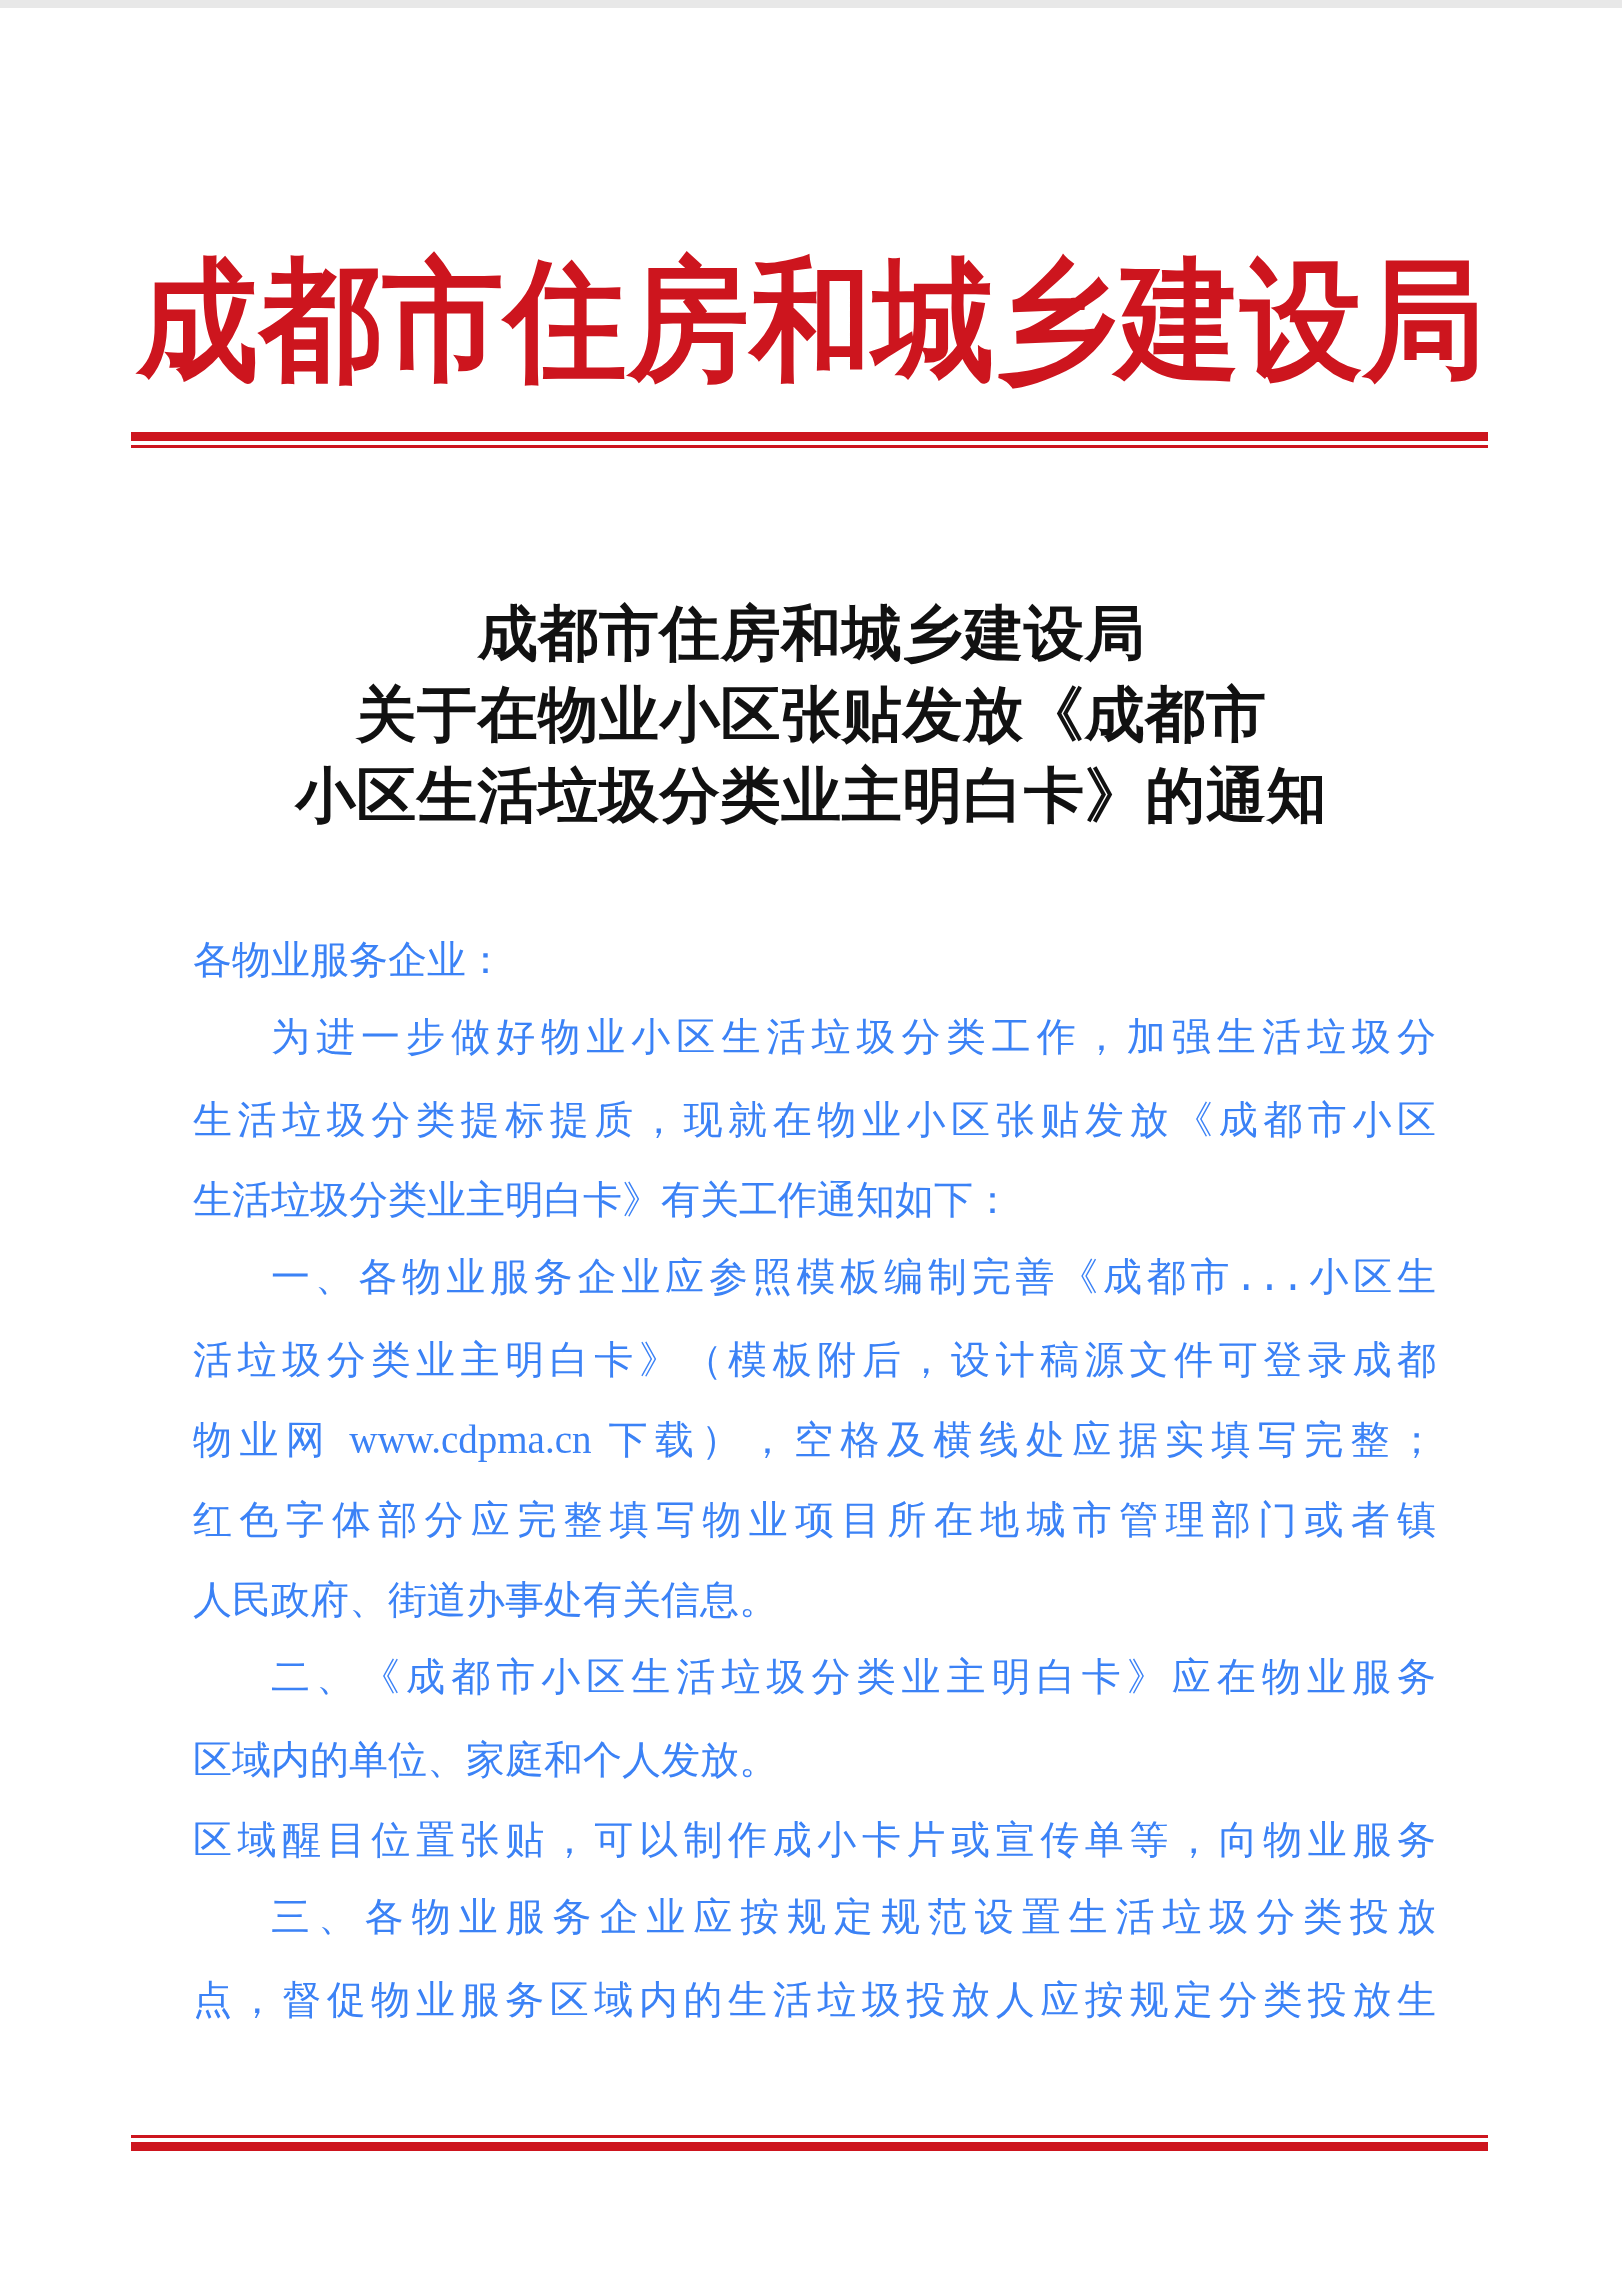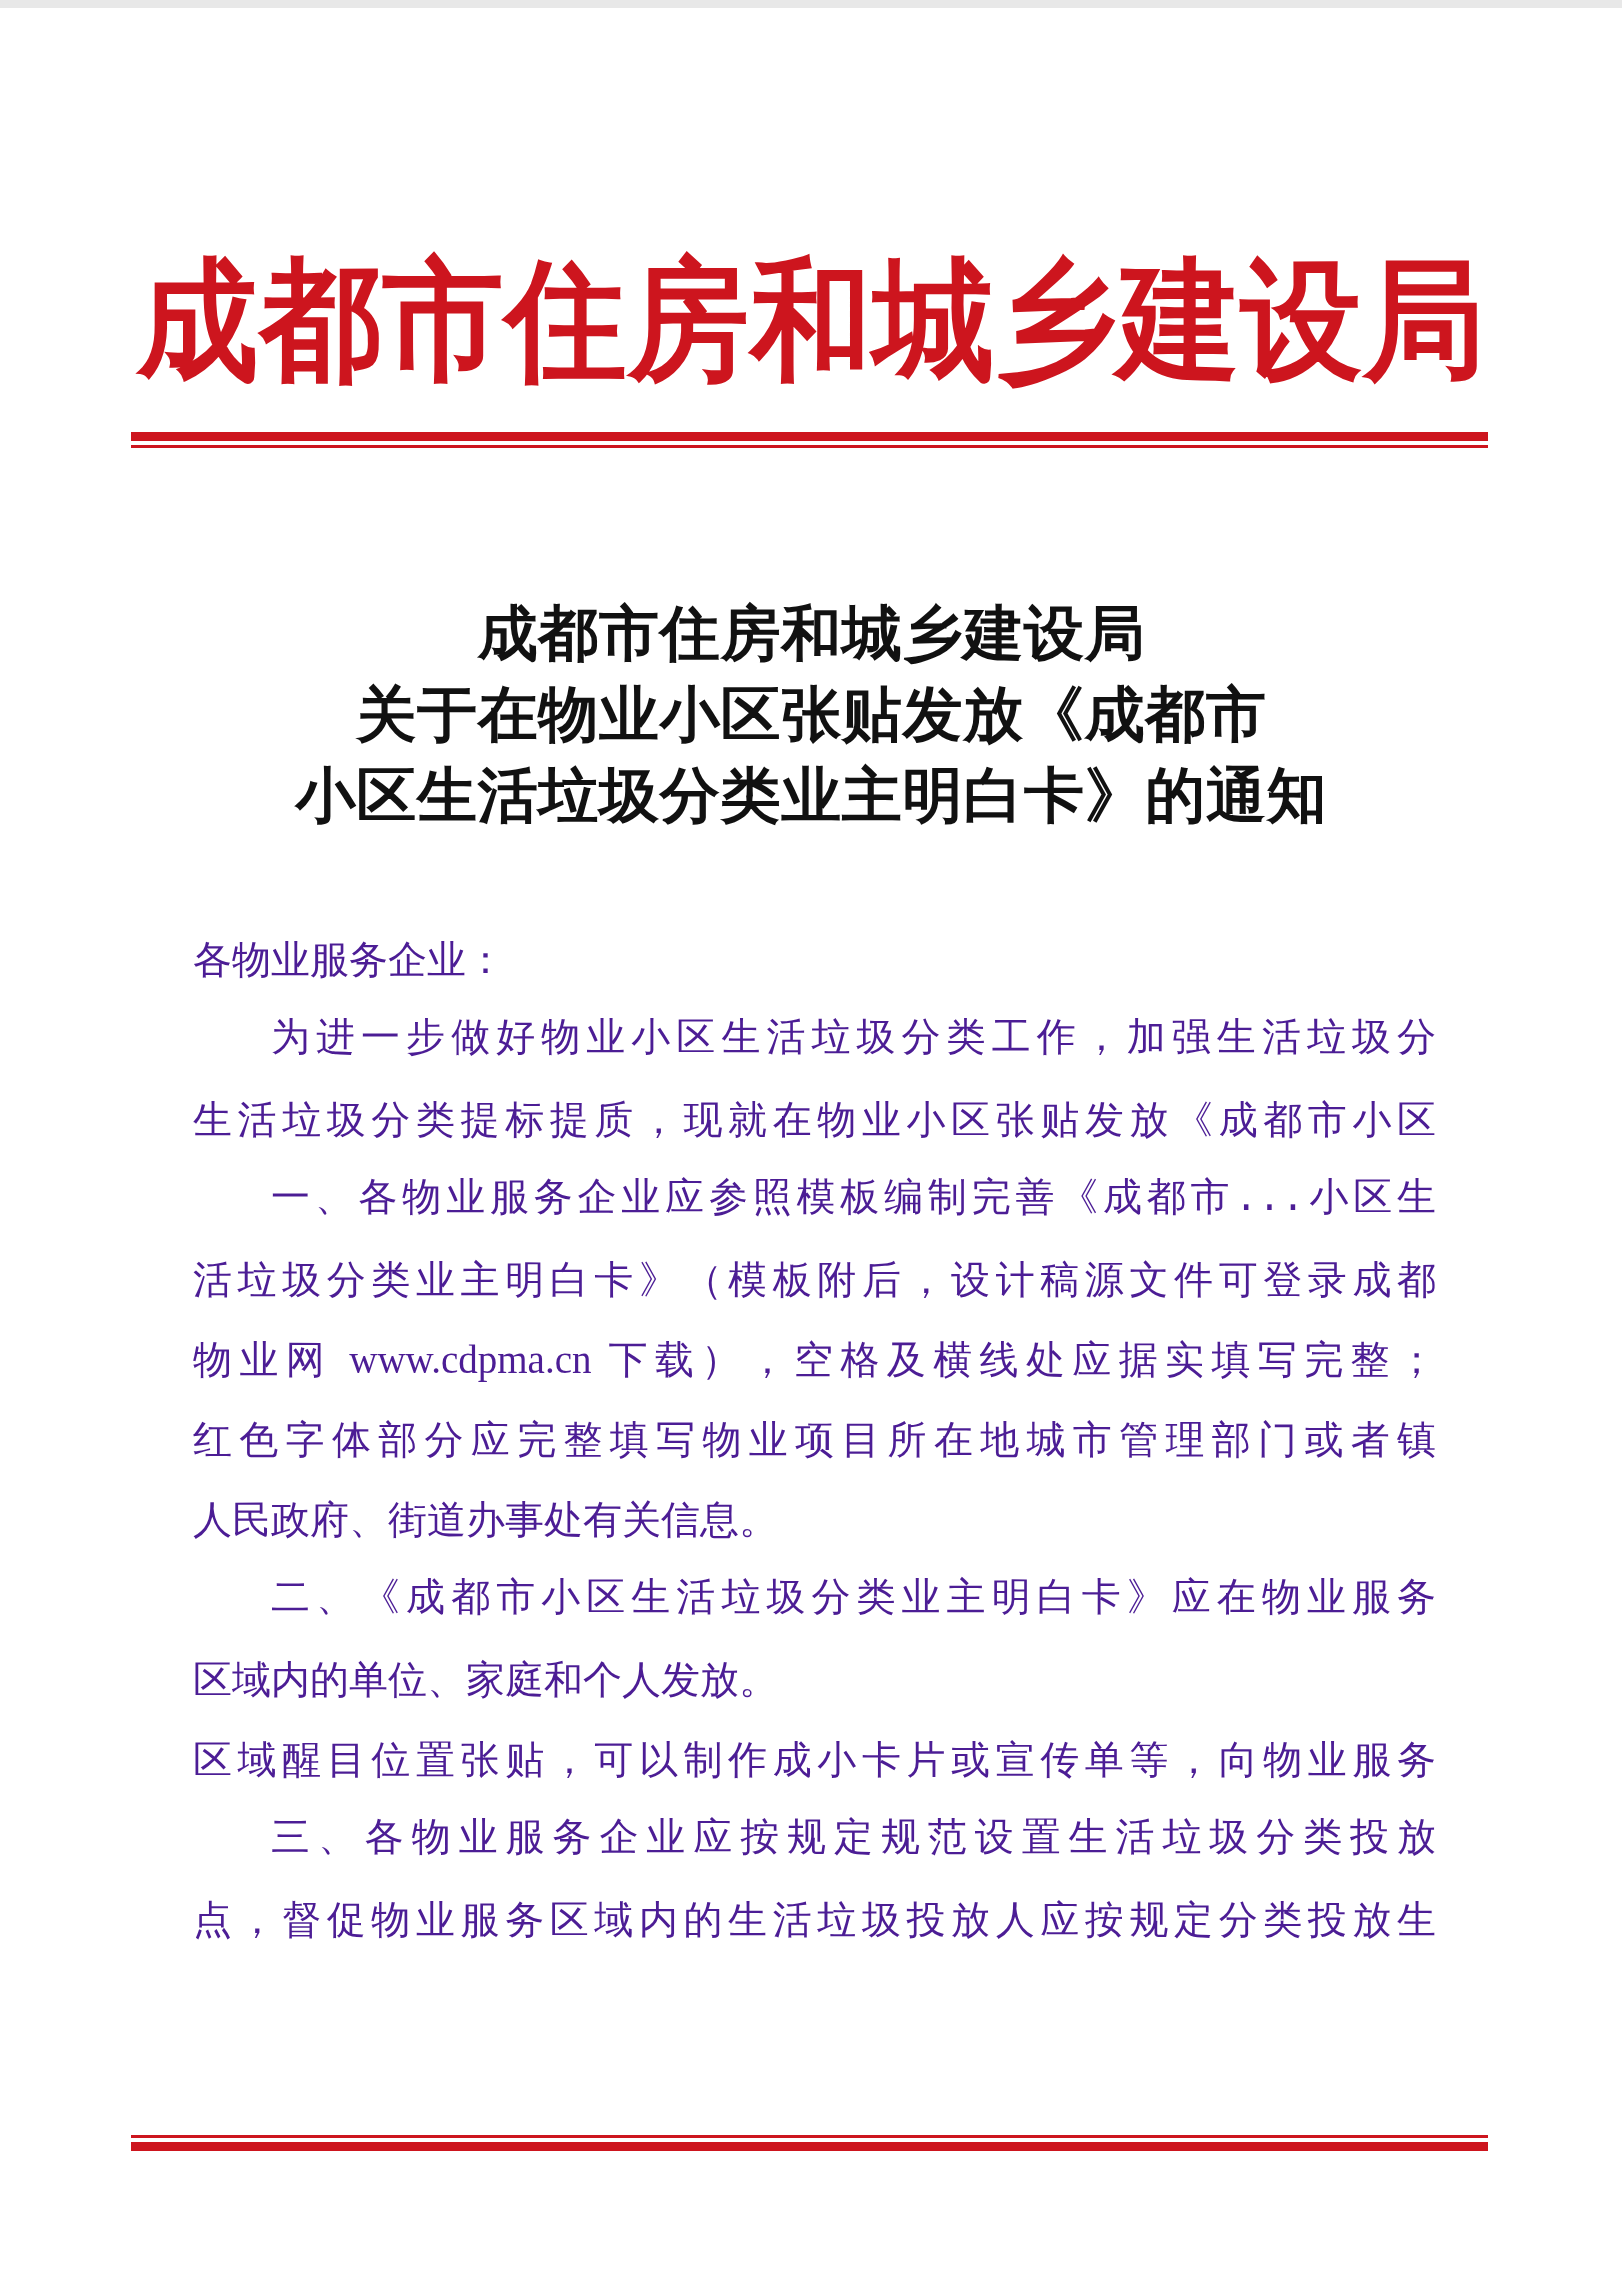--- a/index.html
+++ b/index.html
@@ -68,21 +68,21 @@
     font-weight: bold;
     letter-spacing: 0.7px;
   }
 
   
   .body-text {
     position: absolute;
     top: 912px;
     left: 193px;
     width: 1243px;
-    color: #4c1d95;
+    color: #3b82f6;
     font-size: 39px;
     line-height: 80px;
   }
   .bline {
     text-align: justify;
     text-align-last: justify;
     text-justify: inter-character;
     height: 80px;
     overflow: hidden;
   }
@@ -111,20 +111,21 @@
   <div class="doc-title">
     <div>成都市住房和城乡建设局</div>
     <div>关于在物业小区张贴发放《成都市</div>
     <div>小区生活垃圾分类业主明白卡》的通知</div>
   </div>
 
   <div class="body-text">
     <div class="bline short">各物业服务企业：</div>
     <div class="bline indent">为进一步做好物业小区生活垃圾分类工作，加强生活垃圾分</div>
     <div class="bline">生活垃圾分类提标提质，现就在物业小区张贴发放《成都市小区</div>
+    <div class="bline short">生活垃圾分类业主明白卡》有关工作通知如下：</div>
     <div class="bline indent">一、各物业服务企业应参照模板编制完善《成都市...小区生</div>
     <div class="bline">活垃圾分类业主明白卡》（模板附后，设计稿源文件可登录成都</div>
     <div class="bline">物业网 www.cdpma.cn 下载），空格及横线处应据实填写完整；</div>
     <div class="bline">红色字体部分应完整填写物业项目所在地城市管理部门或者镇</div>
     <div class="bline short">人民政府、街道办事处有关信息。</div>
     <div class="bline indent">二、《成都市小区生活垃圾分类业主明白卡》应在物业服务</div>
     <div class="bline short">区域内的单位、家庭和个人发放。</div>
     <div class="bline">区域醒目位置张贴，可以制作成小卡片或宣传单等，向物业服务</div>
     <div class="bline indent">三、各物业服务企业应按规定规范设置生活垃圾分类投放</div>
     <div class="bline">点，督促物业服务区域内的生活垃圾投放人应按规定分类投放生</div>

